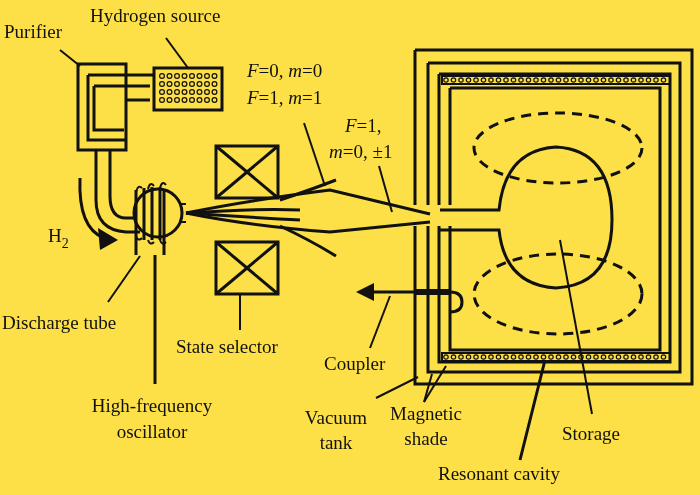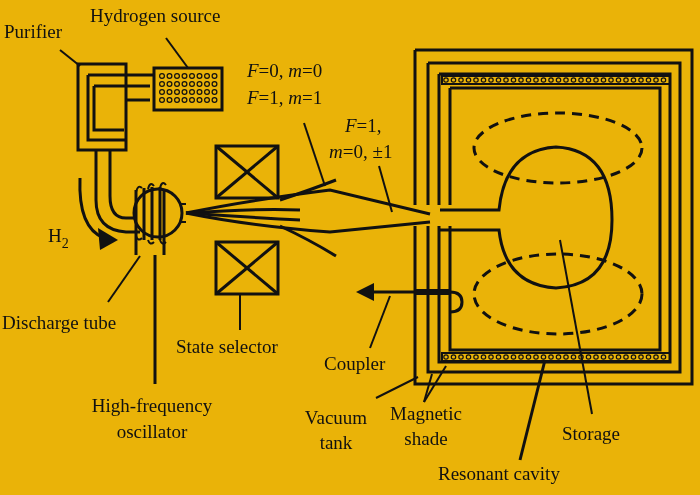--- a/index.html
+++ b/index.html
@@ -1,16 +1,16 @@
 <!DOCTYPE html>
 <html><head>
 <meta charset="utf-8">
 <style>
   html, body { margin: 0; padding: 0; background: #ffffff; }
-  #stage { position: relative; width: 700px; height: 495px; background: #eab308; overflow: hidden; }
+  #stage { position: relative; width: 700px; height: 495px; background: #fde047; overflow: hidden; }
   svg { position: absolute; left: 0; top: 0; }
   .lbl { font-family: "Liberation Serif", "DejaVu Serif", serif; font-size: 19px; fill: #111; }
   .it { font-style: italic; }
   .ln { stroke: #111; fill: none; stroke-width: 3; }
   .thin { stroke: #111; fill: none; stroke-width: 2; }
   .dash { stroke: #111; fill: none; stroke-width: 3; stroke-dasharray: 10 7; }
 </style>
 </head>
 <body>
 

